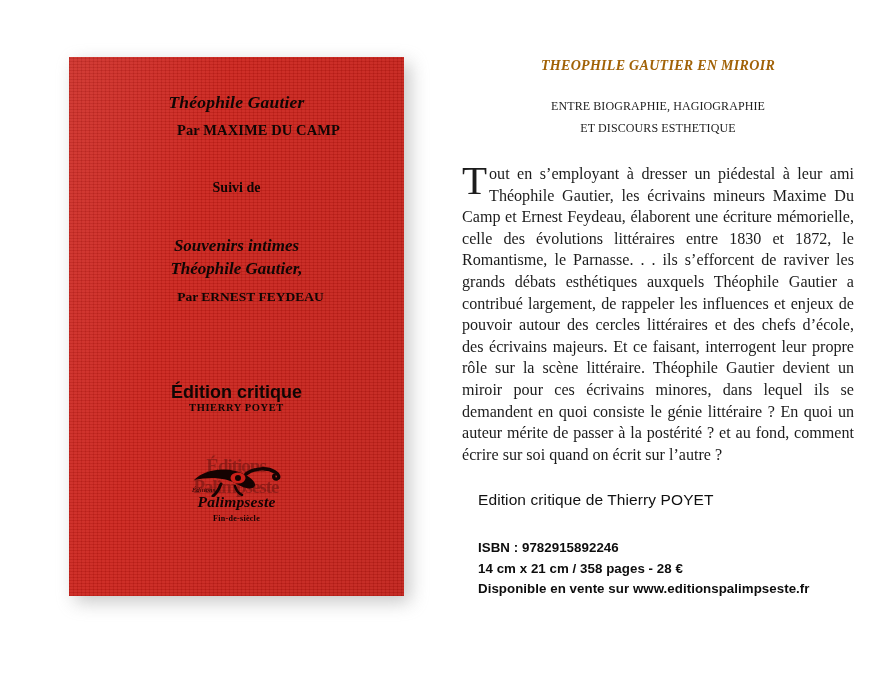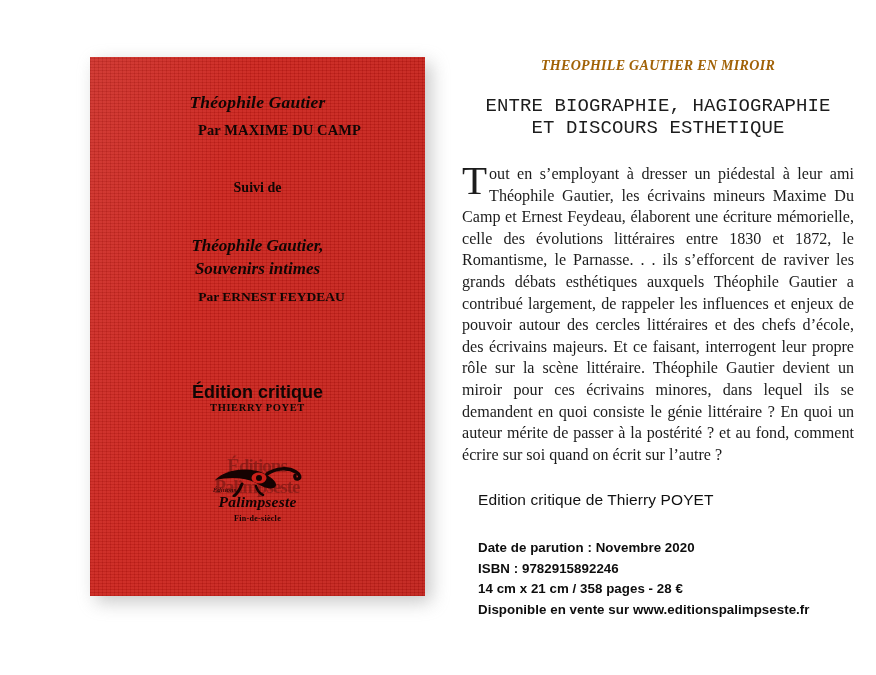--- a/index.html
+++ b/index.html
@@ -19,21 +19,21 @@
   .page {
     position: relative;
     width: 876px;
     height: 675px;
     background: #ffffff;
   }
 
   
   .cover-wrap {
     position: absolute;
-    left: 90px;
+    left: 69px;
     top: 57px;
     width: 335px;
     height: 385px;
   }
   .cover-shadow {
     position: absolute;
     left: 6px;
     top: 6px;
     width: 335px;
     height: 539px;
@@ -211,22 +211,22 @@
     font-family: "Liberation Serif", serif;
     font-style: italic;
     font-weight: bold;
     font-size: 14px;
     color: #a16207;
     text-align: center;
     letter-spacing: 0.3px;
     margin: 8px 0 0 0;
   }
   .sub-title {
-    font-family: Liberation Mono, monospace;
-    font-size: 19px;
+    font-family: Liberation Serif, serif;
+    font-size: 12px;
     color: #1d1d1d;
     text-align: center;
     line-height: 22px;
     margin: 21px 0 0 0;
     letter-spacing: 0.1px;
   }
   .body-para {
     font-family: "Liberation Serif", serif;
     font-size: 16.1px;
     line-height: 21.6px;
@@ -273,22 +273,22 @@
     <div class="cover">
       <div class="cover-inner">
 
         <div class="c-title1">Théophile Gautier</div>
 
         <div class="c-author1">Par MAXIME DU CAMP</div>
 
         <div class="c-suivi">Suivi de</div>
 
         <div class="c-title2">
+          <div>Souvenirs intimes</div>
           <div>Théophile Gautier,</div>
-          <div>Souvenirs intimes</div>
         </div>
 
         <div class="c-author2">Par ERNEST FEYDEAU</div>
 
         <div class="c-edition">Édition critique</div>
 
         <div class="c-editor">THIERRY POYET</div>
 
         <div class="c-logo">
           <div class="logo-stack">
@@ -323,21 +323,20 @@
     <div class="sub-title">
       <span>ENTRE BIOGRAPHIE, HAGIOGRAPHIE</span><br>
       <span>ET DISCOURS ESTHETIQUE</span>
     </div>
 
     <p class="body-para"><span class="dropcap">T</span><span>out en s’employant à dresser un piédestal à leur ami Théophile Gautier, les écrivains mineurs Maxime Du Camp et Ernest Feydeau, élaborent une écriture mémorielle, celle des évolutions littéraires entre 1830 et 1872, le Romantisme, le Parnasse. . . ils s’efforcent de raviver les grands débats esthétiques auxquels Théophile Gautier a contribué largement, de rappeler les influences et enjeux de pouvoir autour des cercles littéraires et des chefs d’école, des écrivains majeurs.  Et ce faisant, interrogent leur propre rôle sur la scène littéraire. Théophile Gautier devient un miroir pour ces écrivains minores, dans lequel ils se demandent en quoi consiste le génie littéraire ?  En quoi un auteur mérite de passer à la postérité ? et au fond, comment écrire sur soi quand on écrit sur l’autre ?</span></p>
 
     <div class="credit-line">Edition critique de Thierry POYET</div>
 
     <div class="meta-block">
-      <div class="meta-line">Date de parution : Novembre 2020</div>
       <div class="meta-line">ISBN : 9782915892246</div>
       <div class="meta-line">14 cm x 21 cm / 358 pages - 28 €</div>
       <div class="meta-line">Disponible en vente sur www.editionspalimpseste.fr</div>
     </div>
 
   </div>
 
 </div>
 
 </body></html>

